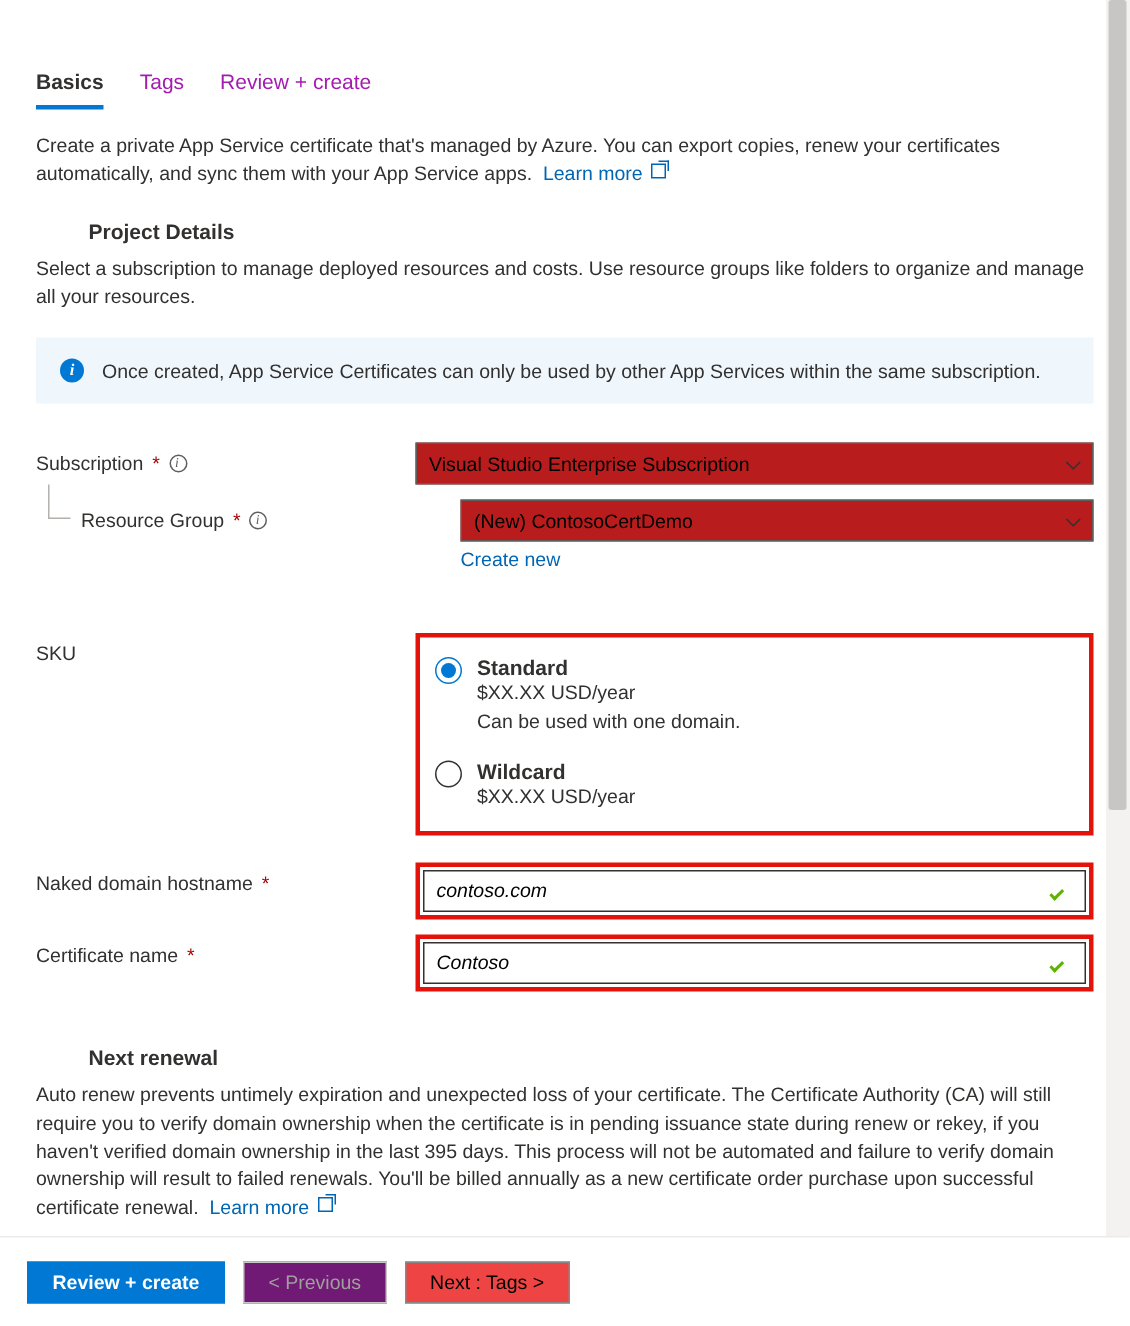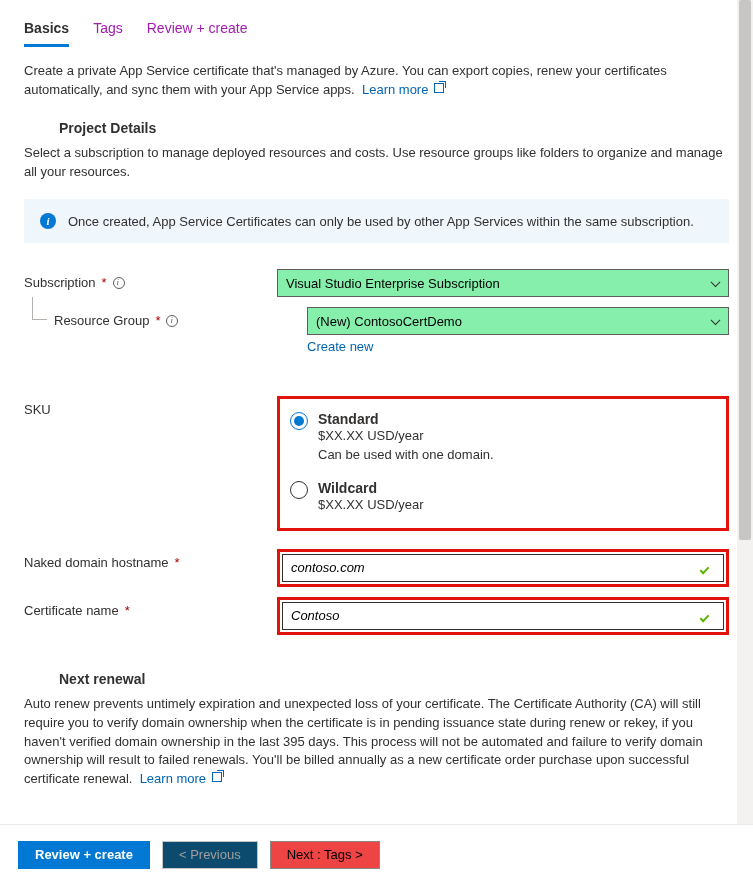--- a/index.html
+++ b/index.html
@@ -14,23 +14,24 @@
       overflow: hidden;
     }
     .content-area {
       padding: 0 24px 0 24px;
       height: 824px;
       overflow-y: auto;
     }
     .tabs {
       display: flex;
       gap: 24px;
-      padding-top: 20px;
+      padding-top: 10px;
       border-bottom: 1px solid transparent;
       margin-bottom: 14px;
+      margin-top: 36px;
     }
     .tab {
       padding-bottom: 8px;
       font-size: 14px;
       cursor: pointer;
       border-bottom: 3px solid transparent;
       color: #a21caf;
     }
     .tab.active {
       font-weight: 600;
@@ -132,21 +133,21 @@
     .form-control {
       flex: 1;
     }
     .select, .text-input {
       width: 100%;
       height: 28px;
       border: 1px solid #605e5c;
       padding: 0 8px;
       font-size: 13px;
       font-family: inherit;
-      background: #86efac;
+      background: #b91c1c;
       position: relative;
     }
     .select-wrap{ position:relative; }
     .chevron {
       position:absolute;
       right:10px; top:50%;
       transform: translateY(-60%) rotate(45deg);
       width:7px; height:7px;
       border-right:1px solid #323130;
       border-bottom:1px solid #323130;
@@ -254,21 +255,21 @@
     }
     .btn.primary{
       background:#0078d4;
       color:#fff;
       border-color:#0078d4;
       font-weight:600;
     }
     .btn.disabled{
       color:#a19f9d;
       border-color:#c8c6c4;
-      background:#0c4a6e;
+      background:#701a75;
       cursor:default;
     }
     .scrollbar {
       position:absolute;
       right:0;
       top:0;
       width:16px;
       height:824px;
       background:#f3f2f1;
     }

